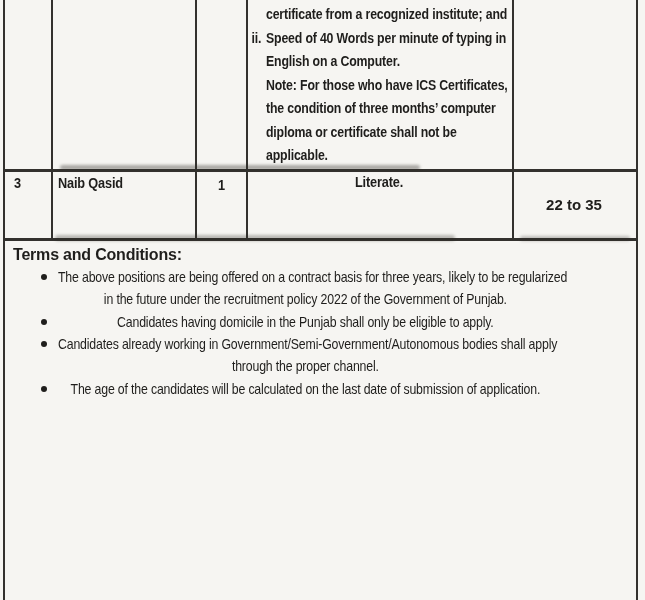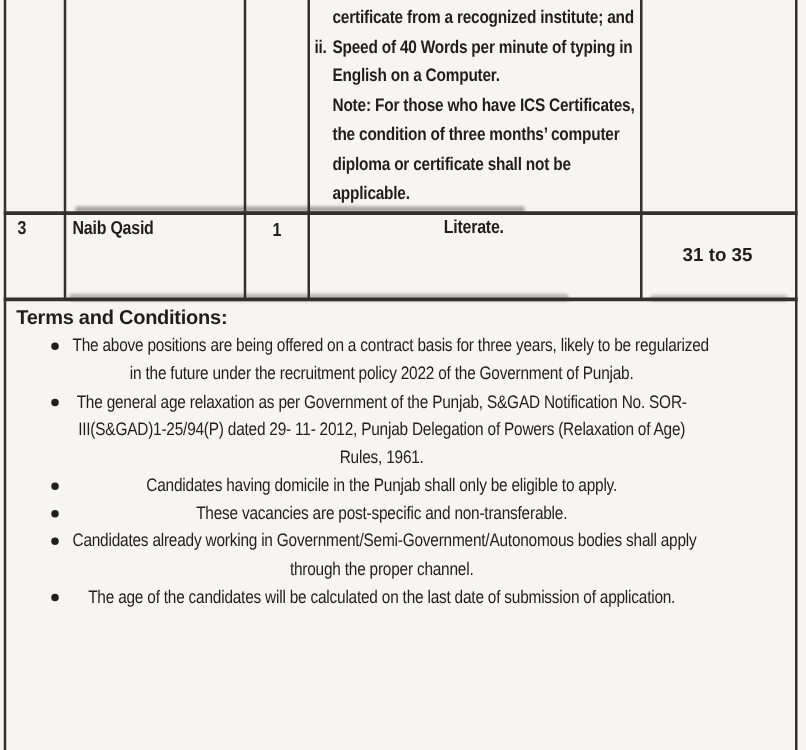--- a/index.html
+++ b/index.html
@@ -79,39 +79,31 @@
     </div>
     <div class="q-line">the condition of three months’ computer</div>
     <div class="q-line">diploma or certificate shall not be</div>
     <div class="q-line">applicable.</div>
   </div>
 
   <div class="cell-text c-sr">3</div>
   <div class="cell-text c-post">Naib Qasid</div>
   <div class="cell-text c-count">1</div>
   <div class="cell-text c-qual3">Literate.</div>
-  <div class="cell-text c-age">31 to 35</div>
+  <div class="cell-text c-age">22 to 35</div>
 
   <div class="terms">
     <div class="terms-heading">Terms and Conditions:</div>
 
     <div class="bullet">
       <span class="bline">The above positions are being offered on a contract basis for three years, likely to be regularized</span>
       <span class="bline">in the future under the recruitment policy 2022 of the Government of Punjab.</span>
     </div>
     <div class="bullet">
-      <span class="bline">The general age relaxation as per Government of the Punjab, S&amp;GAD Notification No. SOR-</span>
-      <span class="bline">III(S&amp;GAD)1-25/94(P) dated 29- 11- 2012, Punjab Delegation of Powers (Relaxation of Age)</span>
-      <span class="bline">Rules, 1961.</span>
-    </div>
-    <div class="bullet">
       <span class="bline">Candidates having domicile in the Punjab shall only be eligible to apply.</span>
-    </div>
-    <div class="bullet">
-      <span class="bline">These vacancies are post-specific and non-transferable.</span>
     </div>
     <div class="bullet">
       <span class="bline">Candidates already working in Government/Semi-Government/Autonomous bodies shall apply</span>
       <span class="bline">through the proper channel.</span>
     </div>
     <div class="bullet">
       <span class="bline">The age of the candidates will be calculated on the last date of submission of application.</span>
     </div>
   </div>
 

